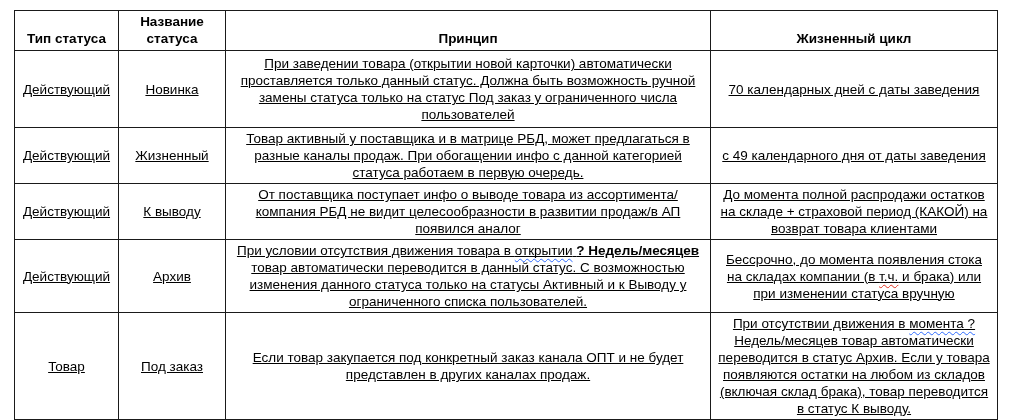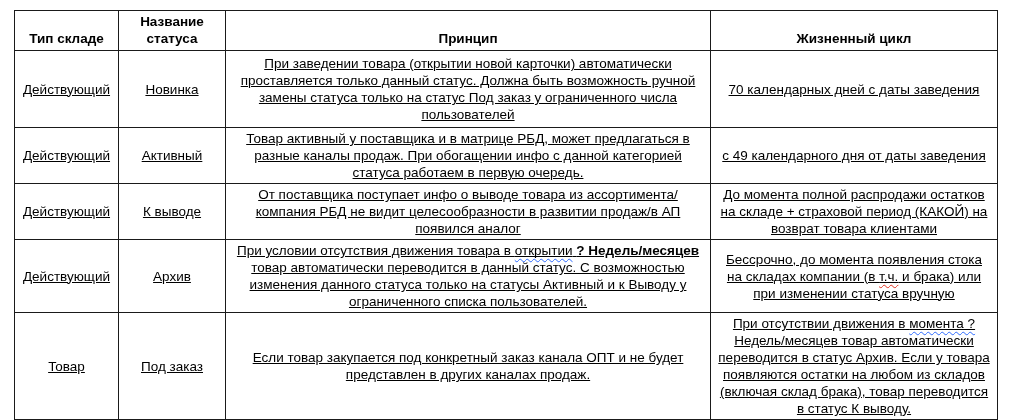--- a/index.html
+++ b/index.html
@@ -79,42 +79,42 @@
 <div class="page">
   <table class="status-table">
     <colgroup>
       <col class="c-type">
       <col class="c-name">
       <col class="c-principle">
       <col class="c-lifecycle">
     </colgroup>
     <thead>
       <tr>
-        <th>Тип складе</th>
+        <th>Тип статуса</th>
         <th>Название статуса</th>
         <th>Принцип</th>
         <th>Жизненный цикл</th>
       </tr>
     </thead>
     <tbody>
         <tr>
           <td>Действующий</td>
           <td>Новинка</td>
           <td><span>При заведении товара (открытии новой карточки) автоматически проставляется только данный статус. Должна быть возможность ручной замены статуса только на статус Под заказ у ограниченного числа пользователей</span></td>
           <td><span>70 календарных дней с даты заведения</span></td>
         </tr>
         <tr>
           <td>Действующий</td>
-          <td>Активный</td>
+          <td>Жизненный</td>
           <td><span>Товар активный у поставщика и в матрице РБД, может предлагаться в разные каналы продаж. При обогащении инфо с данной категорией статуса работаем в первую очередь.</span></td>
           <td><span>с 49 календарного дня от даты заведения</span></td>
         </tr>
         <tr>
           <td>Действующий</td>
-          <td>К выводе</td>
+          <td>К выводу</td>
           <td><span>От поставщика поступает инфо о выводе товара из ассортимента/компания РБД не видит целесообразности в развитии продаж/в АП появился аналог</span></td>
           <td><span>До момента полной распродажи остатков на складе + страховой период (КАКОЙ) на возврат товара клиентами</span></td>
         </tr>
         <tr>
           <td>Действующий</td>
           <td>Архив</td>
           <td><span>При условии отсутствия движения товара в </span><span class="squiggle-blue">открытии</span><span> </span><span class="seg-bold">? Недель/месяцев</span><span> товар автоматически переводится в данный статус. С возможностью изменения данного статуса только на статусы Активный и к Выводу у ограниченного списка пользователей.</span></td>
           <td><span>Бессрочно, до момента появления стока на складах компании (в </span><span class="squiggle-red">т.ч.</span><span> и брака) или при изменении статуса вручную</span></td>
         </tr>
         <tr>

